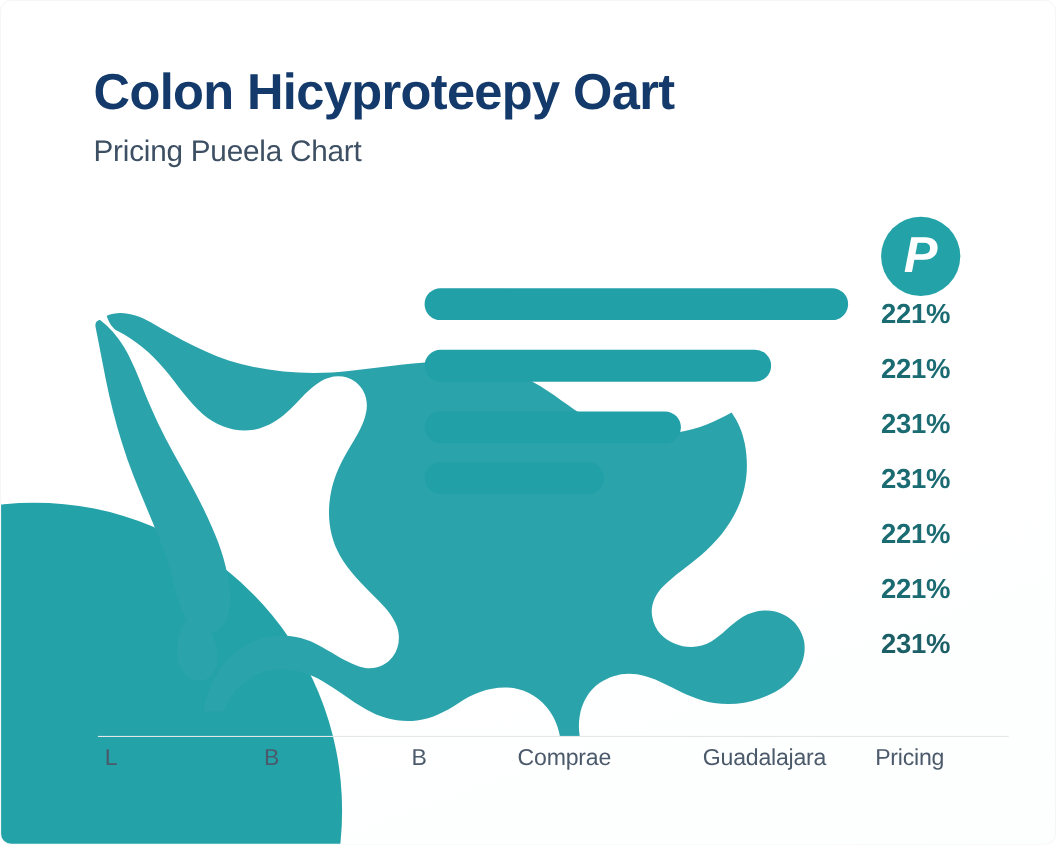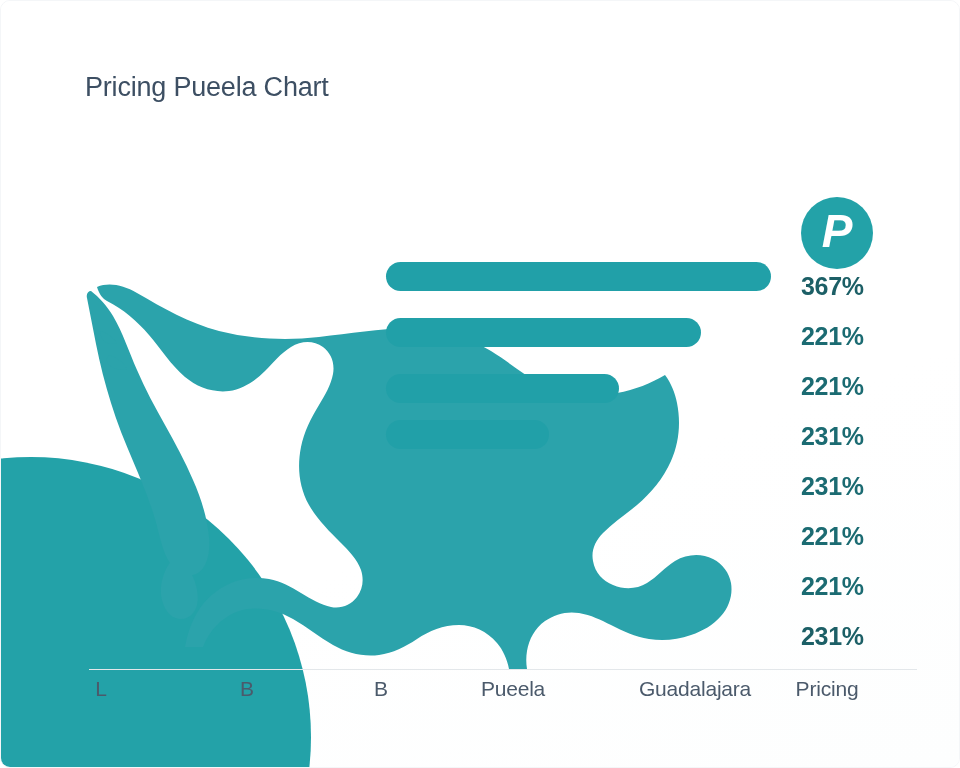--- a/index.html
+++ b/index.html
@@ -164,20 +164,21 @@
 </style>
 </head>
 <body>
 
 <div class="card">
   <div class="card-wash"></div>
 
   <div class="corner-swoosh"></div>
 
   <div class="header">
+    <h1 class="chart-title">Colon Hicyproteepy Oart</h1>
     <h2 class="chart-subtitle">Pricing Pueela Chart</h2>
   </div>
 
   <div class="map-layer">
     <svg viewBox="0 0 680 392" xmlns="http://www.w3.org/2000/svg" aria-hidden="true">
       <g fill="#2ba3ab">
 
         <path d="M18,8 C30,3 44,6 58,14 C84,29 110,44 140,52 C172,60 206,62 240,58
                  C276,54 310,48 342,50 C370,52 392,60 412,72 C430,83 444,96 462,104
                  C486,115 512,118 538,114 C556,111 572,104 586,96
@@ -228,32 +229,31 @@
     <div class="bar" style="left:385px; top:317px; width:315px;"></div>
     <div class="bar" style="left:385px; top:373px; width:233px;"></div>
     <div class="bar" style="left:385px; top:419px; width:163px;"></div>
   </div>
 
   <div class="p-badge">
     <span>P</span>
   </div>
 
   <div class="values">
-    <div class="value-label">367%</div>
     <div class="value-label lighter">221%</div>
     <div class="value-label lighter">221%</div>
     <div class="value-label lighter">231%</div>
     <div class="value-label lighter">231%</div>
     <div class="value-label lighter">221%</div>
     <div class="value-label lighter">221%</div>
     <div class="value-label">231%</div>
   </div>
 
   <div class="axis-line"></div>
   <div class="axis-labels">
     <div class="axis-tick" style="left:12px;">L</div>
     <div class="axis-tick" style="left:158px;">B</div>
     <div class="axis-tick" style="left:292px;">B</div>
-    <div class="axis-tick" style="left:424px;">Pueela</div>
+    <div class="axis-tick" style="left:424px;">Comprae</div>
     <div class="axis-tick" style="left:606px;text-align:right;">Guadalajara</div>
     <div class="axis-tick" style="left:738px;">Pricing</div>
   </div>
 </div>
 
 </body></html>

